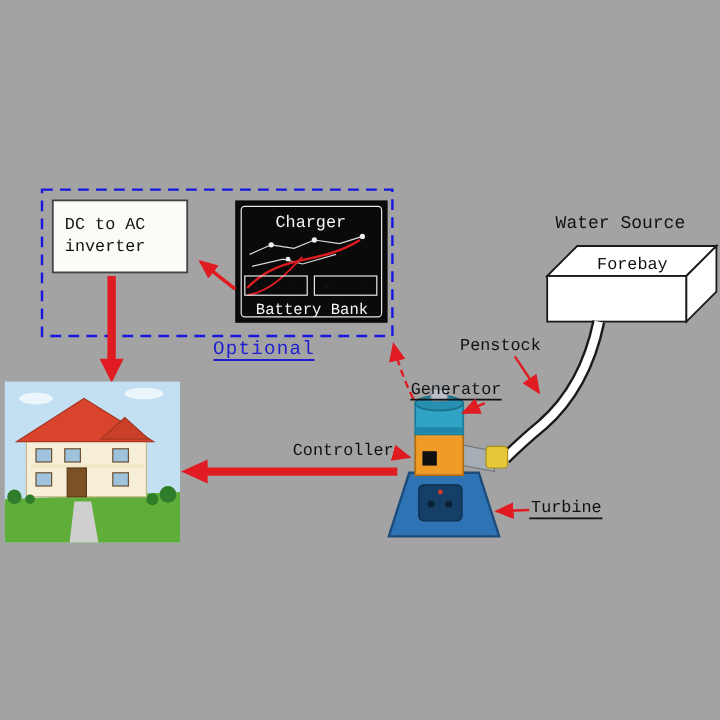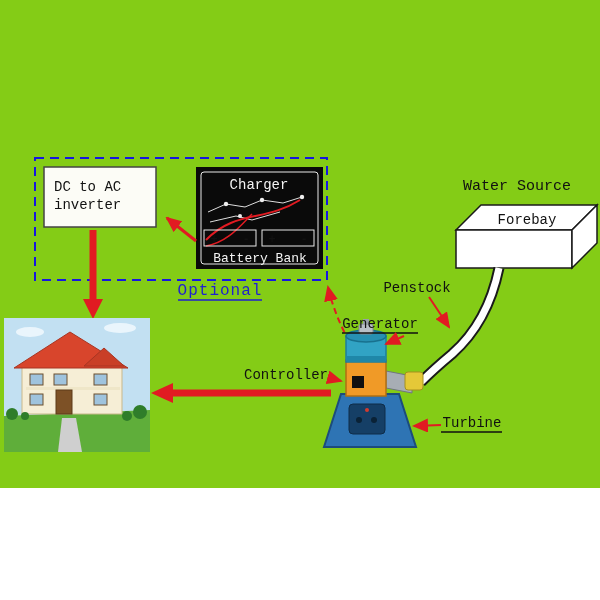--- a/index.html
+++ b/index.html
@@ -1,16 +1,16 @@
 <!DOCTYPE html>
 <html><head>
 <meta charset="utf-8">
 <style>
   html,body{margin:0;padding:0;background:#ffffff;}
-  .canvas{position:relative;width:600px;height:488px;background:#84cc16;overflow:hidden;}
+  .canvas{position:relative;width:600px;height:600px;background:#a3a3a3;overflow:hidden;}
   svg{position:absolute;left:0;top:0;}
   text{font-family:"Liberation Mono","DejaVu Sans Mono",monospace;fill:#111;}
   .lbl{font-size:14px;}
   .lbl-big{font-size:15px;}
   .panel-txt{fill:#f4f4f4;}
   .optional-txt{fill:#1f1fd0;font-size:16px;letter-spacing:1px;}
 </style>
 </head>
 <body>
 

